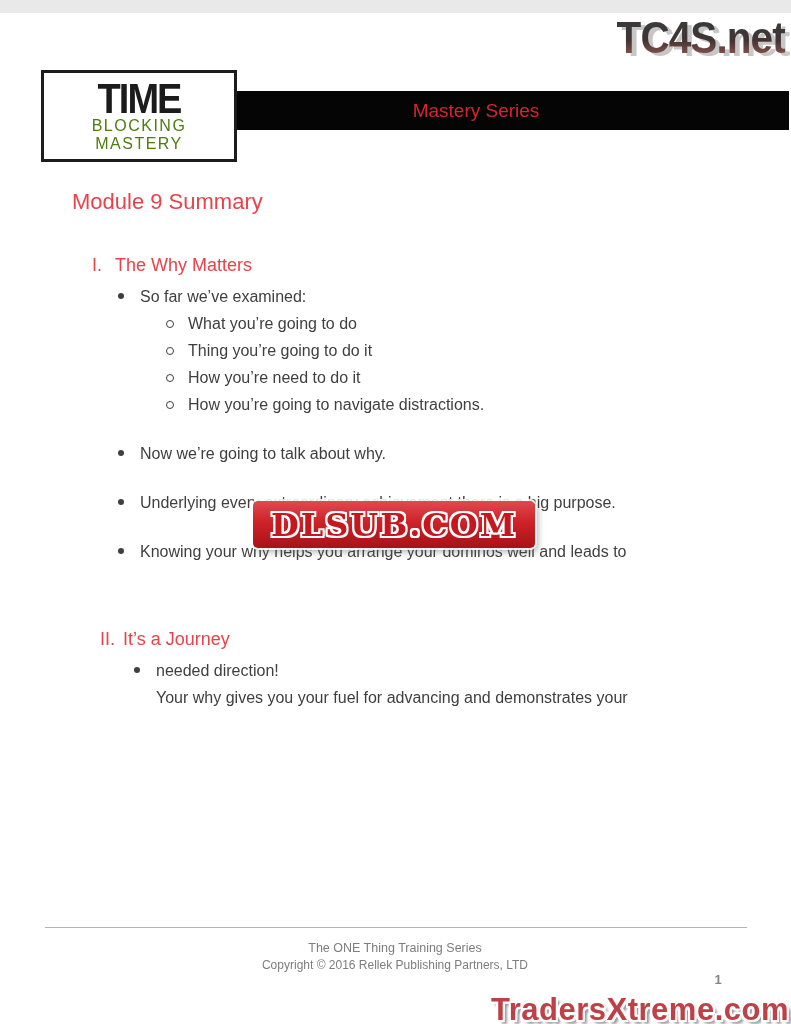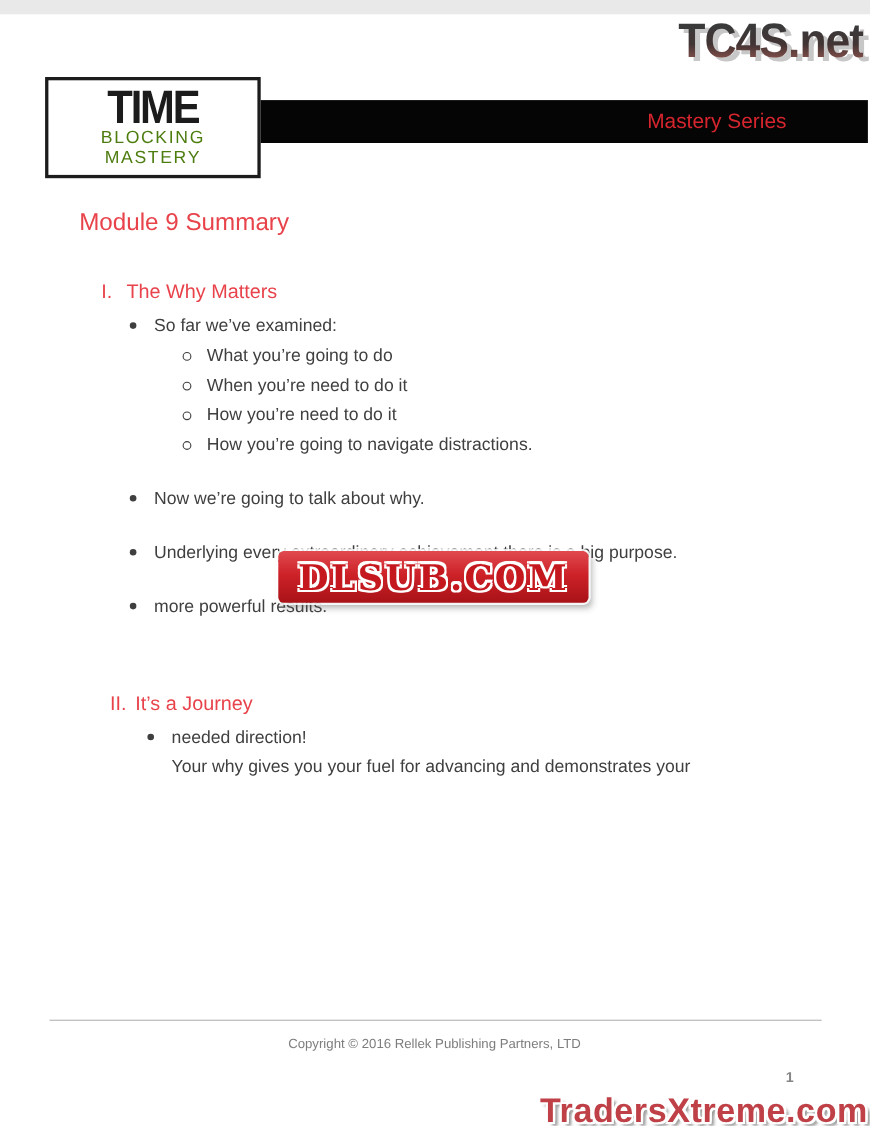--- a/index.html
+++ b/index.html
@@ -25,21 +25,21 @@
     -webkit-background-clip:text; background-clip:text; color:transparent;}
 
   
   .logo-box{position:absolute; left:41px; top:57px; width:190px; height:86px;
     border:3px solid var(--logo_ink); background:#fff;
     display:flex; flex-direction:column; align-items:center; justify-content:center;}
   .logo-time{font-size:38px; font-weight:bold; letter-spacing:-2px; color:var(--logo_ink);
     transform:scaleY(1.12); line-height:38px;}
   .logo-sub{font-size:16px; letter-spacing:1.5px; color:#4d7c0f; line-height:18px;}
   .banner{position:absolute; left:237px; top:78px; width:552px; height:39px;
-    background:var(--banner_bg); display:flex; align-items:center; justify-content:flex-end;
+    background:var(--banner_bg); display:flex; align-items:center; justify-content:center;
     padding-right:74px; box-sizing:border-box;}
   .banner-label{color:var(--banner_red); font-size:19px;}
 
   
   .page-title{position:absolute; left:72px; top:176px; font-size:22px; line-height:26px;
     color:var(--accent_red);}
   .section{position:absolute; width:660px;}
   #section-1{left:92px; top:240px;}
   #section-2{left:108px; top:614px;}
   .sec-head{font-size:18px; line-height:24px; color:var(--accent_red); white-space:nowrap;}
@@ -113,21 +113,21 @@
       <div class="li1">
         <span class="dot"></span>
         <div>So far we’ve examined:</div>
         <div class="sub">
           <div class="li2">
             <span class="circ"></span>
             <div>What you’re going to do</div>
           </div>
           <div class="li2">
             <span class="circ"></span>
-            <div>When you’re need to do it</div>
+            <div>Thing you’re going to do it</div>
           </div>
           <div class="li2">
             <span class="circ"></span>
             <div>How you’re need to do it</div>
           </div>
           <div class="li2">
             <span class="circ"></span>
             <div>How you’re going to navigate distractions.</div>
           </div>
         </div>
@@ -135,21 +135,21 @@
       <div class="li1">
         <span class="dot"></span>
         <div>Now we’re going to talk about why.</div>
       </div>
       <div class="li1">
         <span class="dot"></span>
         <div>Underlying every extraordinary achievement there is a big purpose.</div>
       </div>
       <div class="li1">
         <span class="dot"></span>
-        <div>more powerful results.</div>
+        <div>Knowing your why helps you arrange your dominos well and leads to</div>
       </div>
     </div>
   </div>
 
   <div class="dlsub">
     <span class="dlsub-text">DLSUB.COM</span>
   </div>
 
   <div class="section" id="section-2">
     <div class="sec-head">
@@ -159,19 +159,20 @@
       <div class="li1">
         <span class="dot"></span>
         <div>needed direction!</div>
         <div>Your why gives you your fuel for advancing and demonstrates your</div>
       </div>
     </div>
   </div>
 
   <div class="footer-divider"></div>
   <div class="footer">
+    <div class="footer-l1">The ONE Thing Training Series</div>
     <div class="footer-l3">Copyright © 2016 Rellek Publishing Partners, LTD</div>
   </div>
   <div class="page-number">1</div>
 
   <div class="traders">TradersXtreme.com</div>
 
 </div>
 
 </body></html>

